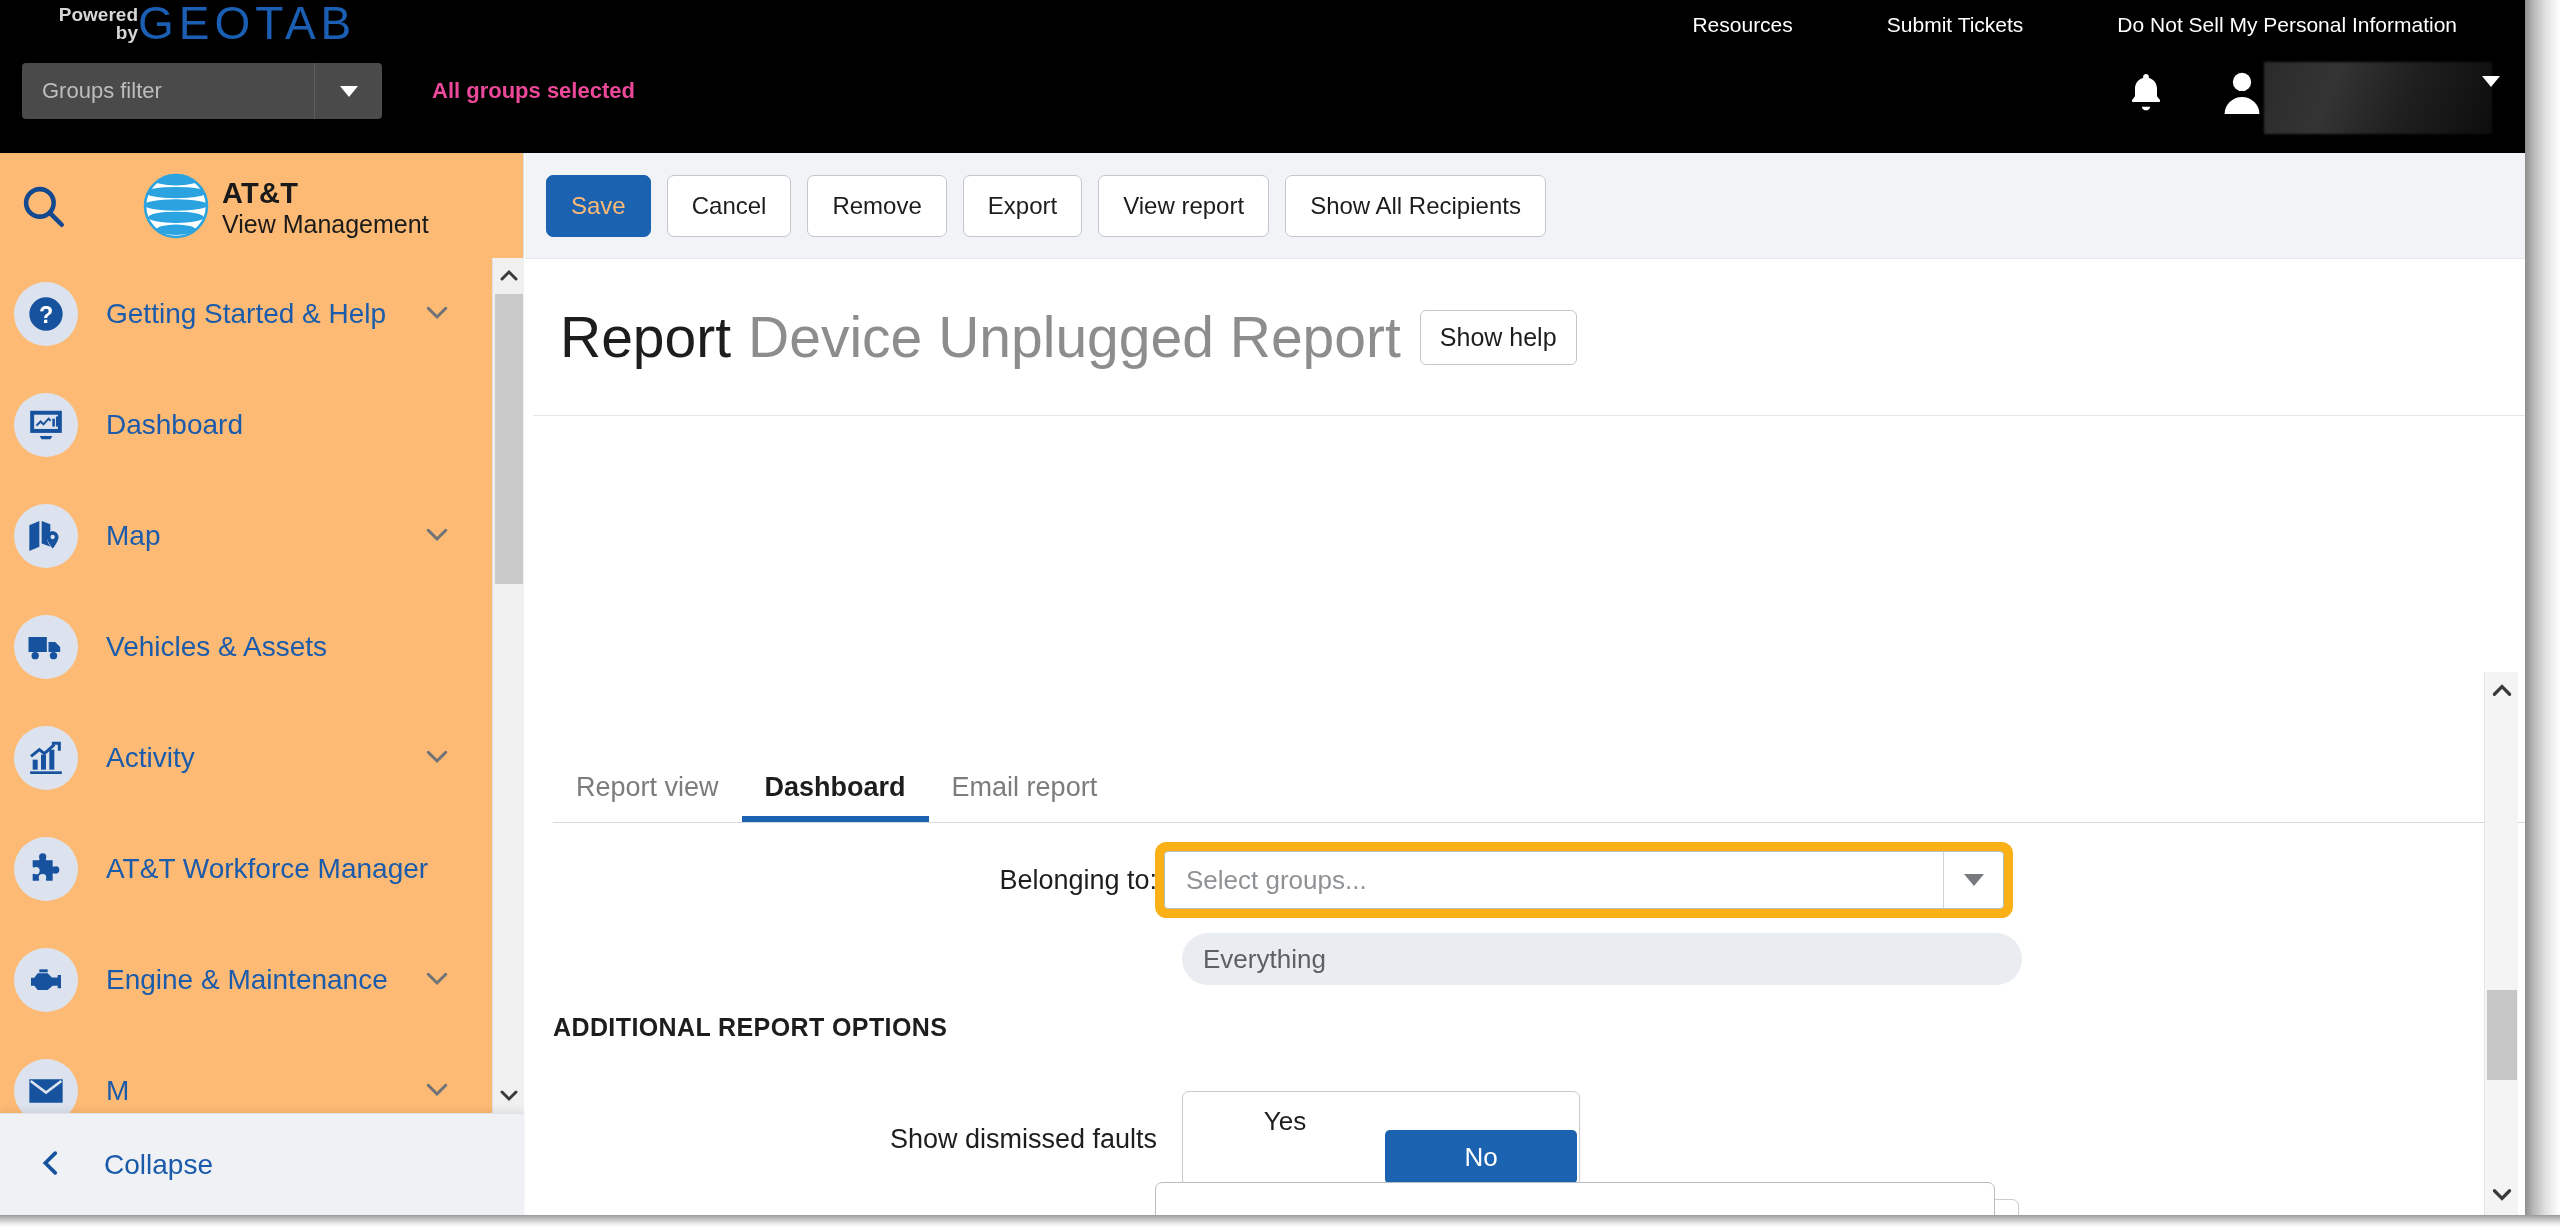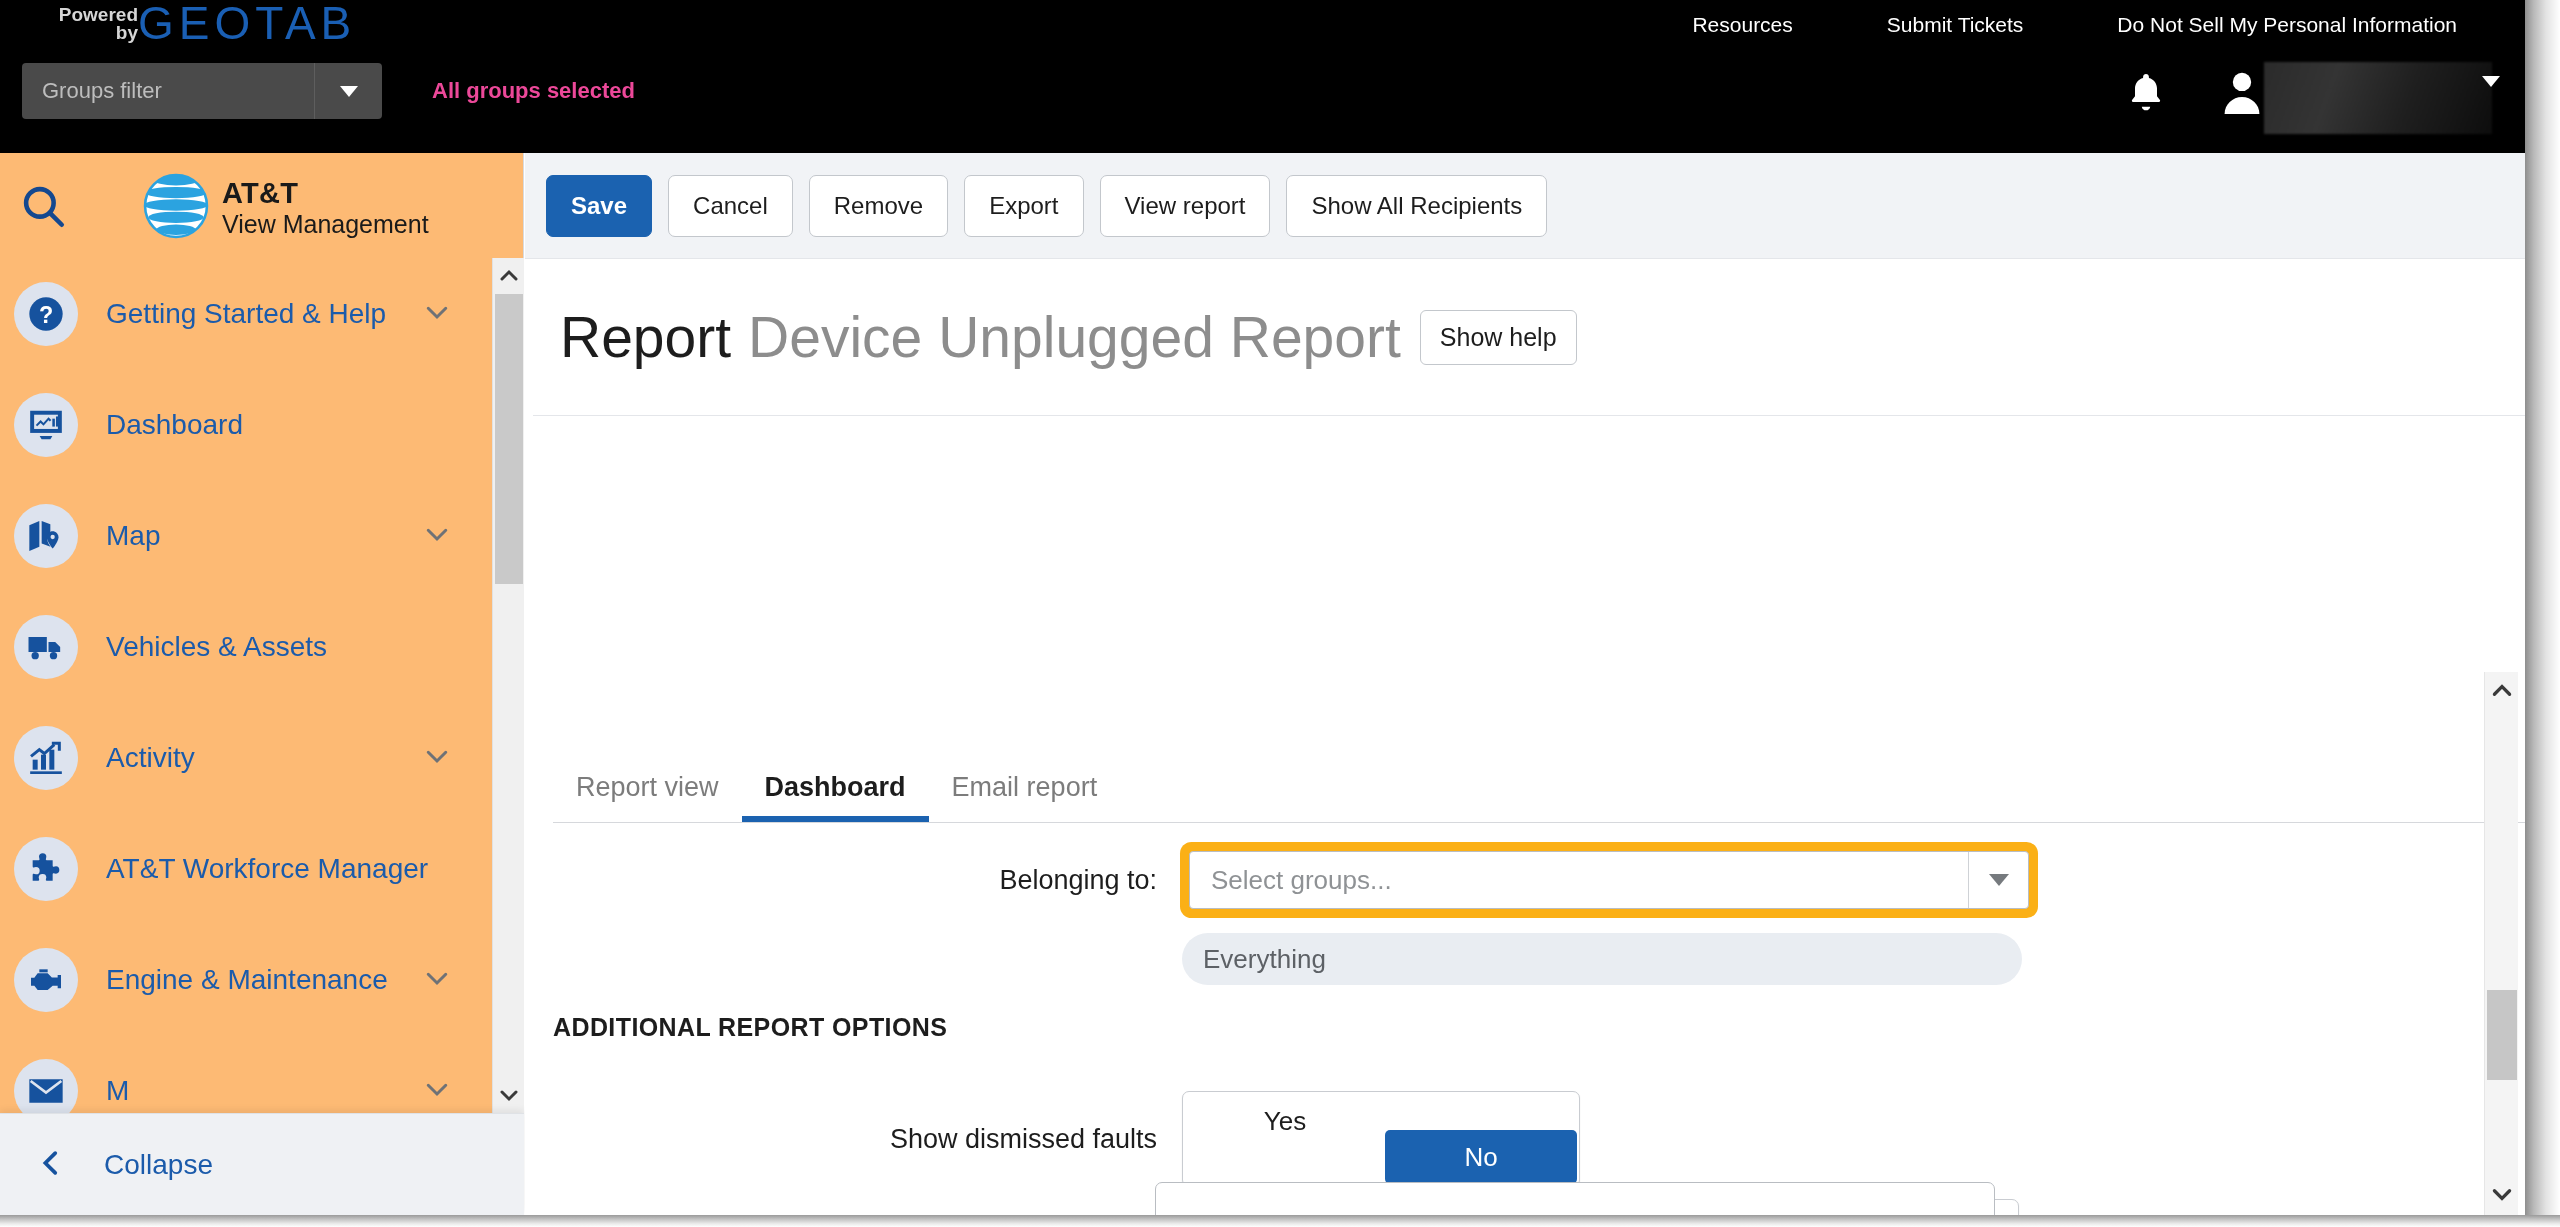--- a/index.html
+++ b/index.html
@@ -101,21 +101,21 @@
 
   .toolbar {
     position:absolute; left:0; top:0; width:2000px; height:106px;
     background:#f1f3f6; display:flex; align-items:center; padding-left:21px; gap:16px;
     border-bottom:1px solid #e4e6ea;
   }
   .btn {
     height:62px; padding:0 24px; border-radius:7px; font-size:24px;
     display:flex; align-items:center; justify-content:center; cursor:pointer; white-space:nowrap;
   }
-  .btn-primary { background:#1b62b0; color:#ffffff; border:1px solid #1b62b0;font-weight:bold; }
+  .btn-primary { background:#1b62b0; color:#fdba74; border:1px solid #1b62b0; }
   .btn-default { background:#ffffff; color:#1d1d1d; border:1px solid #c3c7cc; }
 
   .titlebar {
     position:absolute; left:8px; top:106px; width:2000px; height:157px;
     background:#ffffff; border-bottom:1px solid #e4e6ea;
     display:flex; align-items:center; padding-left:27px;
   }
   .title-strong { font-size:57px; color:#1d1d1d; font-weight:400; }
   .title-light { font-size:57px; color:#8d8d8d; font-weight:400; margin-left:17px; }
   .btn-showhelp {
@@ -431,21 +431,21 @@
       <div class="tabs">
         <div class="tab">Report view</div>
         <div class="tab active">Dashboard</div>
         <div class="tab">Email report</div>
       </div>
 
       <div class="formarea">
 
         <div class="form-row" style="left:0;top:28px;width:1740px;">
           <div class="form-label" style="width:632px;">Belonging to:</div>
-          <div style="margin-left:25px;padding-left:7px;">
+          <div style="padding-left:7px;">
             <div class="select-wrap">
               <div class="sv">Select groups...</div>
               <div class="sc">
                 <span class="caret-gray"></span>
               </div>
             </div>
           </div>
         </div>
 
         <div class="form-row" style="left:657px;top:110px;">

